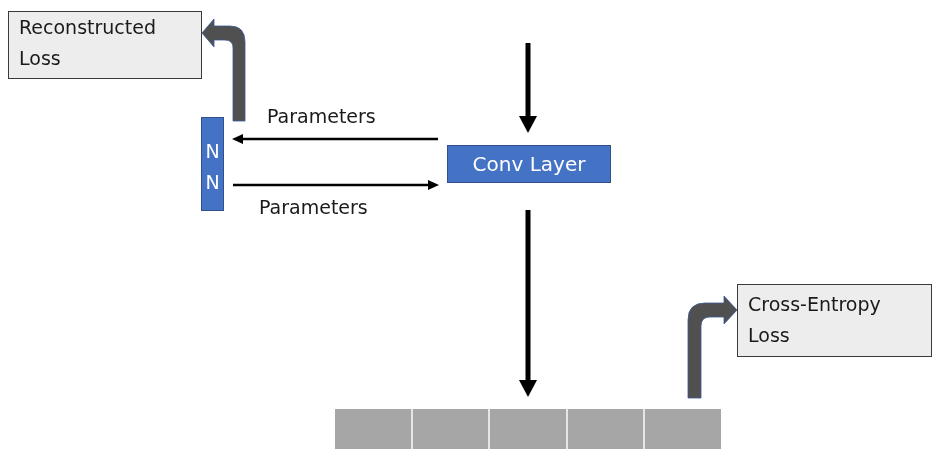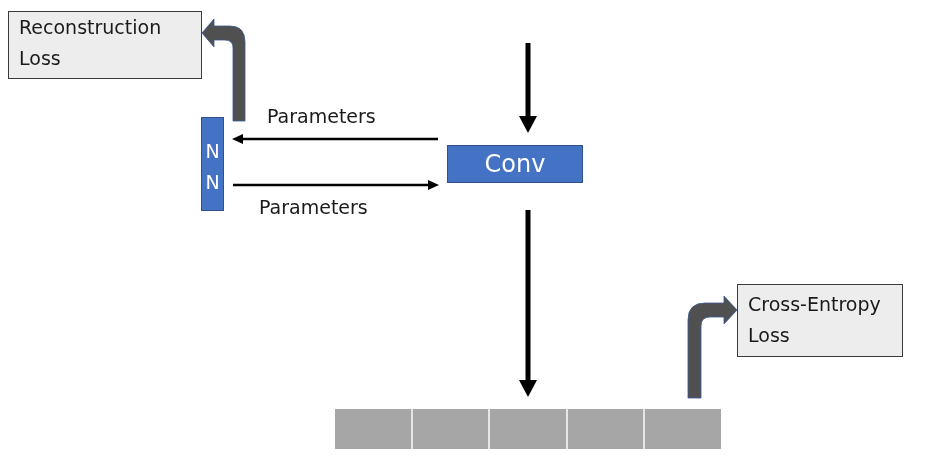--- a/index.html
+++ b/index.html
@@ -37,35 +37,35 @@
     <line x1="233" y1="185" x2="430" y2="185" stroke="#000" stroke-width="2.5"></line>
     <polygon points="428,180 428,190 439,185" fill="#000"></polygon>
   </g>
 
   <path d="M233,121 L233,48 Q233,40 225,40 L214,40 L214,47 L202,33 L214,19 L214,26 L230,26 Q245,26 245,42 L245,121 Z" fill="#505050" stroke="#3b5898" stroke-width="0.8"></path>
 
   <path d="M688,398 L688,320 Q688,303 705,303 L724,303 L724,296 L737,310 L724,324 L724,317 L710,317 Q701,317 701,326 L701,398 Z" fill="#505050" stroke="#3b5898" stroke-width="0.8"></path>
 </svg>
 
 <div class="abs lossbox" style="left:8px; top:11px; width:194px; height:68px;">
-  <div>Reconstruction</div>
+  <div>Reconstructed</div>
   <div>Loss</div>
 </div>
 
-<div class="abs lossbox" style="left:737px; top:284px; width:166px; height:73px; padding-top:4px;">
+<div class="abs lossbox" style="left:737px; top:284px; width:195px; height:73px; padding-top:4px;">
   <div>Cross-Entropy</div>
   <div>Loss</div>
 </div>
 
 <div class="abs bluebox" style="left:201px; top:117px; width:23px; height:94px; font-size:19px; text-align:center; padding-top:18px; line-height:31px;">
   <div>N</div>
   <div>N</div>
 </div>
 
-<div class="abs bluebox" style="left:447px; top:145px; width:136px; height:38px; font-size:24px; line-height:36px; text-align:center;">
+<div class="abs bluebox" style="left:447px; top:145px; width:164px; height:38px; font-size:20px; line-height:36px; text-align:center;">
   <span>Conv Layer</span>
 </div>
 
 <div class="abs label" style="left:267px; top:101px;">Parameters</div>
 
 <div class="abs label" style="left:259px; top:192px;">
   <div>Parameters</div>
 </div>
 
 <div class="abs" style="left:335px; top:409px; width:386px; height:40px; display:flex; gap:2px; background:#e6e6e6;">

